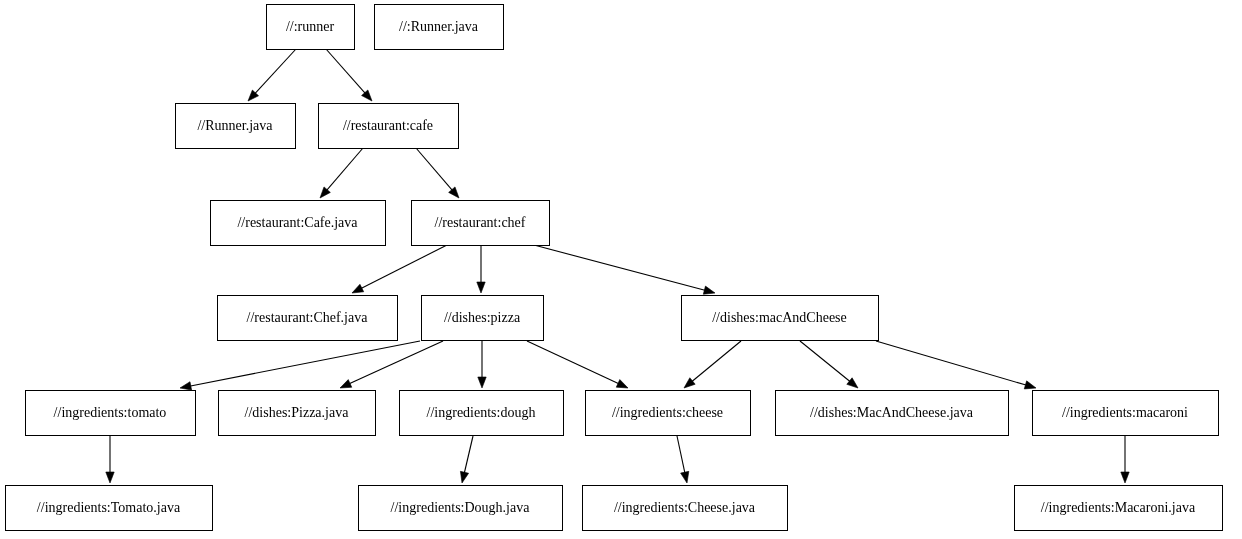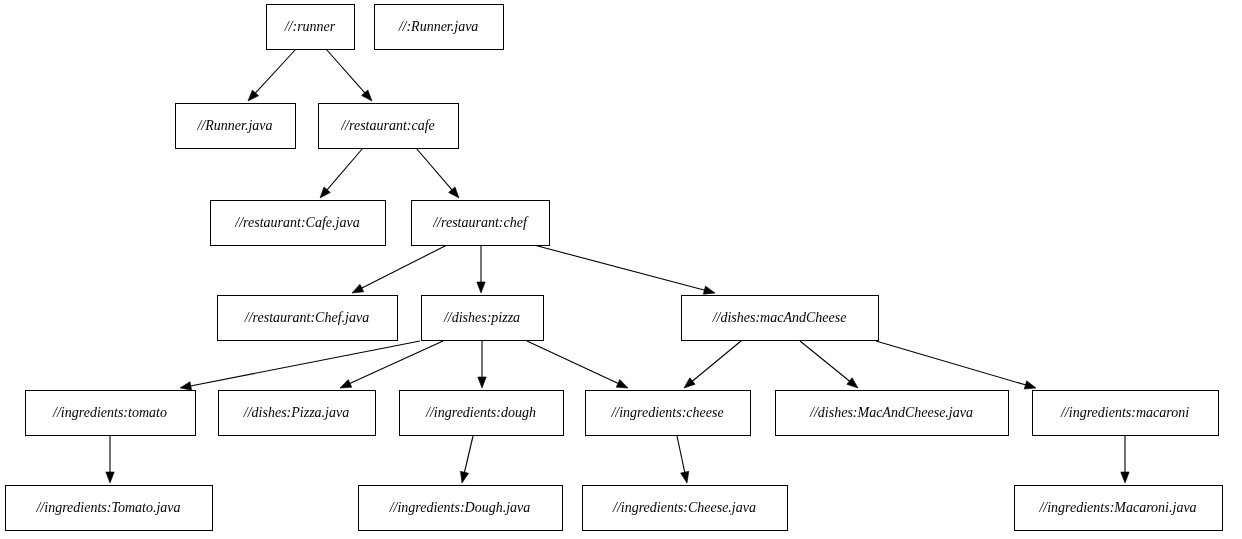--- a/index.html
+++ b/index.html
@@ -6,21 +6,20 @@
     margin: 0;
     padding: 0;
     background: #ffffff;
   }
   #graph-canvas {
     position: relative;
     width: 1242px;
     height: 539px;
     background: #ffffff;
     overflow: hidden;
-    font-style: italic;
   }
   svg.graph-svg {
     position: absolute;
     left: 0;
     top: 0;
     width: 1242px;
     height: 539px;
     display: block;
   }
   .node-rect {

